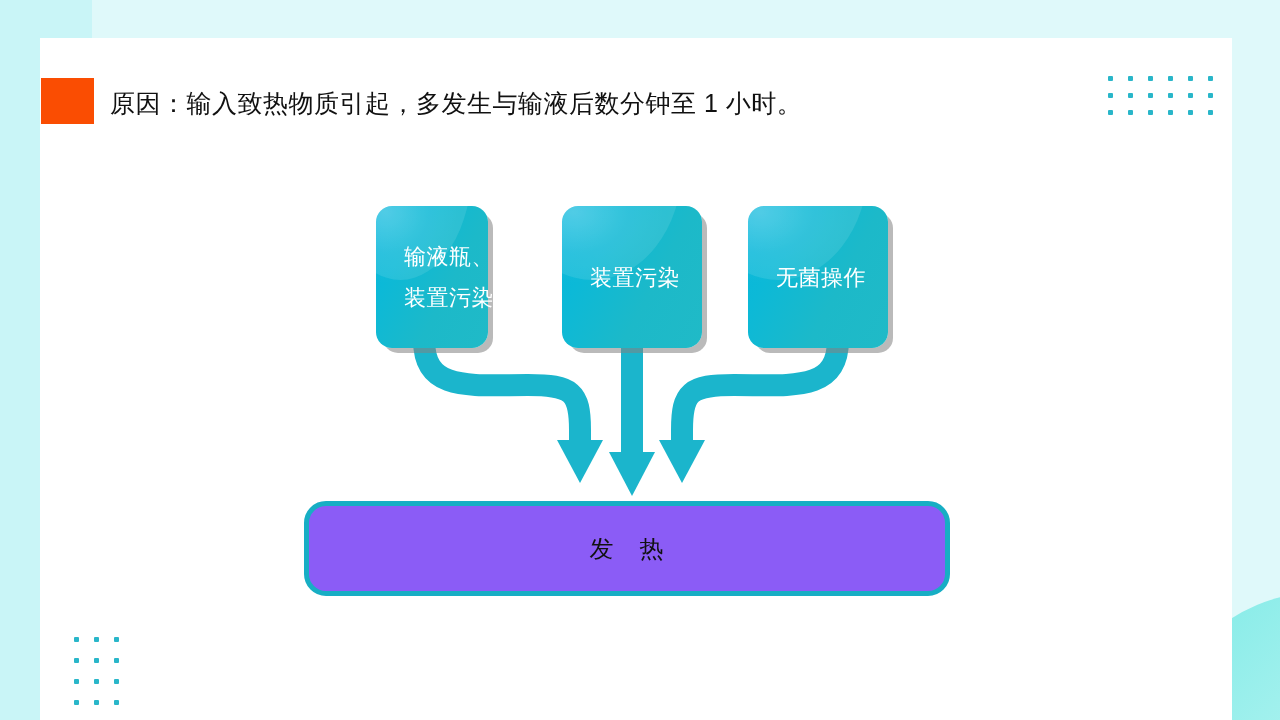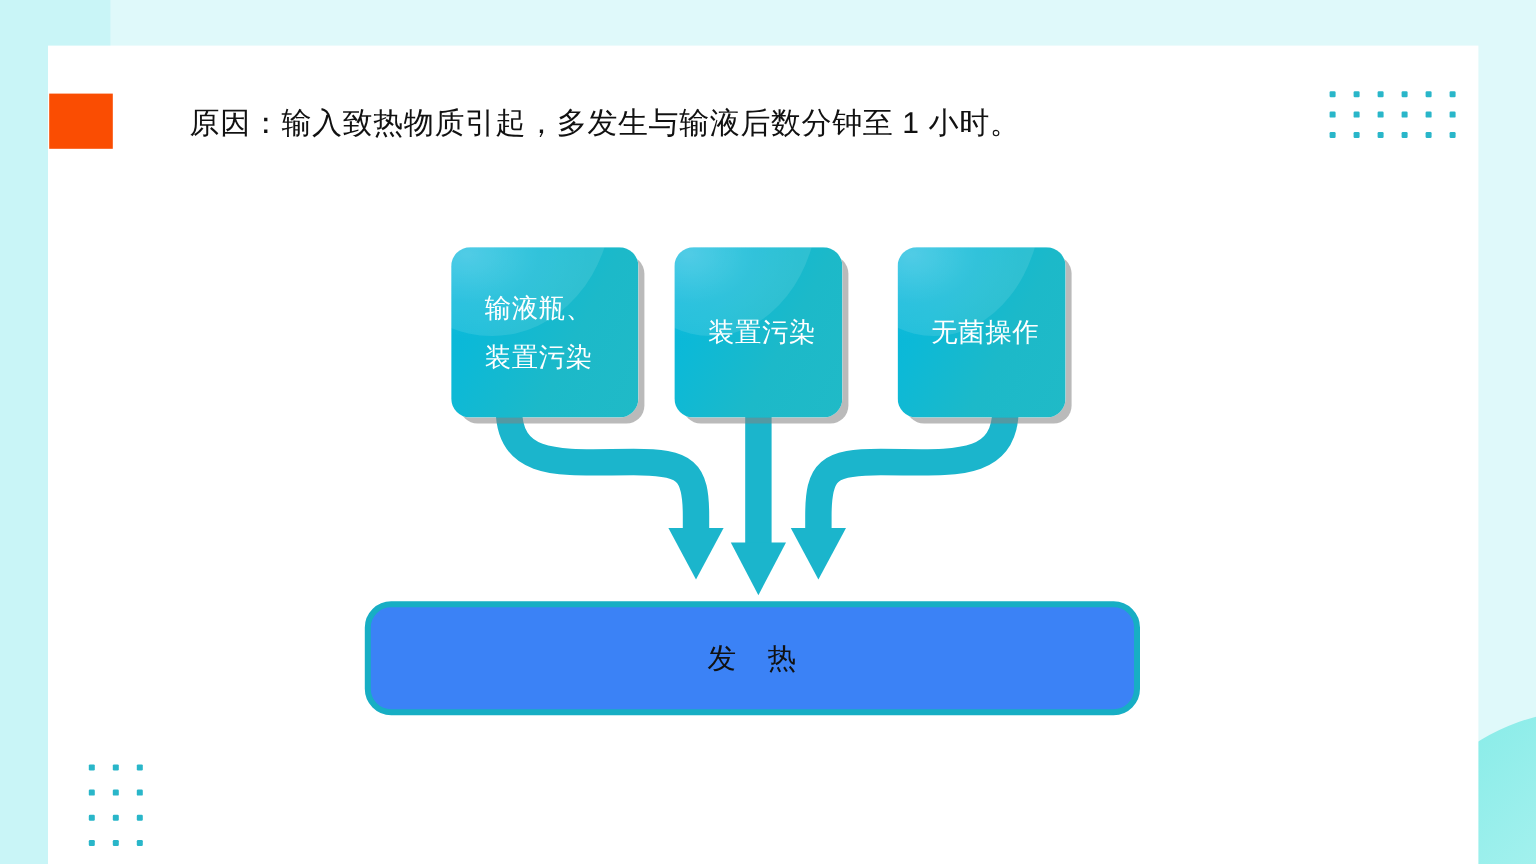--- a/index.html
+++ b/index.html
@@ -56,21 +56,20 @@
   }
   .title-text {
     position: absolute;
     left: 110px; top: 85px;
     width: 950px;
     font-size: 25px;
     line-height: 36px;
     color: #111111;
     letter-spacing: 0.5px;
     white-space: nowrap;
-    margin-left: 48px;
   }
 
   
   .dots-topright {
     position: absolute;
     left: 1108px; top: 76px;
     display: grid;
     grid-template-columns: repeat(6, 20px);
     grid-template-rows: repeat(3, 17px);
   }
@@ -132,21 +131,21 @@
     letter-spacing: 0.5px;
     text-align: left;
   }
 
   .result-box {
     position: absolute;
     left: 304px; top: 501px;
     width: 646px; height: 95px;
     border: 5px solid #17aec4;
     border-radius: 22px;
-    background: #3b82f6;
+    background: #8b5cf6;
     box-sizing: border-box;
   }
   .result-label {
     position: absolute;
     left: 0; right: 0;
     top: 50%;
     transform: translateY(-50%);
     text-align: center;
     font-size: 24px;
     color: #111111;
@@ -210,21 +209,21 @@
       <polygon points="557,440 603,440 580,483 557,440" fill="#1bb5cc"></polygon>
 
       <path d="M 632 340 L 632 456" fill="none" stroke="#1bb5cc" stroke-width="22"></path>
       <polygon points="609,452 655,452 632,496 609,452" fill="#1bb5cc"></polygon>
 
       <path d="M 838 340 C 838 392, 792 385, 734 385 C 690 385, 682 392, 682 430 L 682 443" fill="none" stroke="#1bb5cc" stroke-width="22" stroke-linecap="butt"></path>
       <polygon points="659,440 705,440 682,483 659,440" fill="#1bb5cc"></polygon>
     </svg>
   </div>
 
-  <div class="node-box" style="left:376px; top:206px; width:156px; height:142px;">
+  <div class="node-box" style="left:376px; top:206px; width:112px; height:142px;">
     <span class="sheen"></span>
     <span class="node-label">输液瓶、装置污染</span>
   </div>
 
   <div class="node-box" style="left:562px; top:206px; width:140px; height:142px;">
     <span class="sheen"></span>
     <span class="node-label">装置污染</span>
   </div>
 
   <div class="node-box" style="left:748px; top:206px; width:140px; height:142px;">

